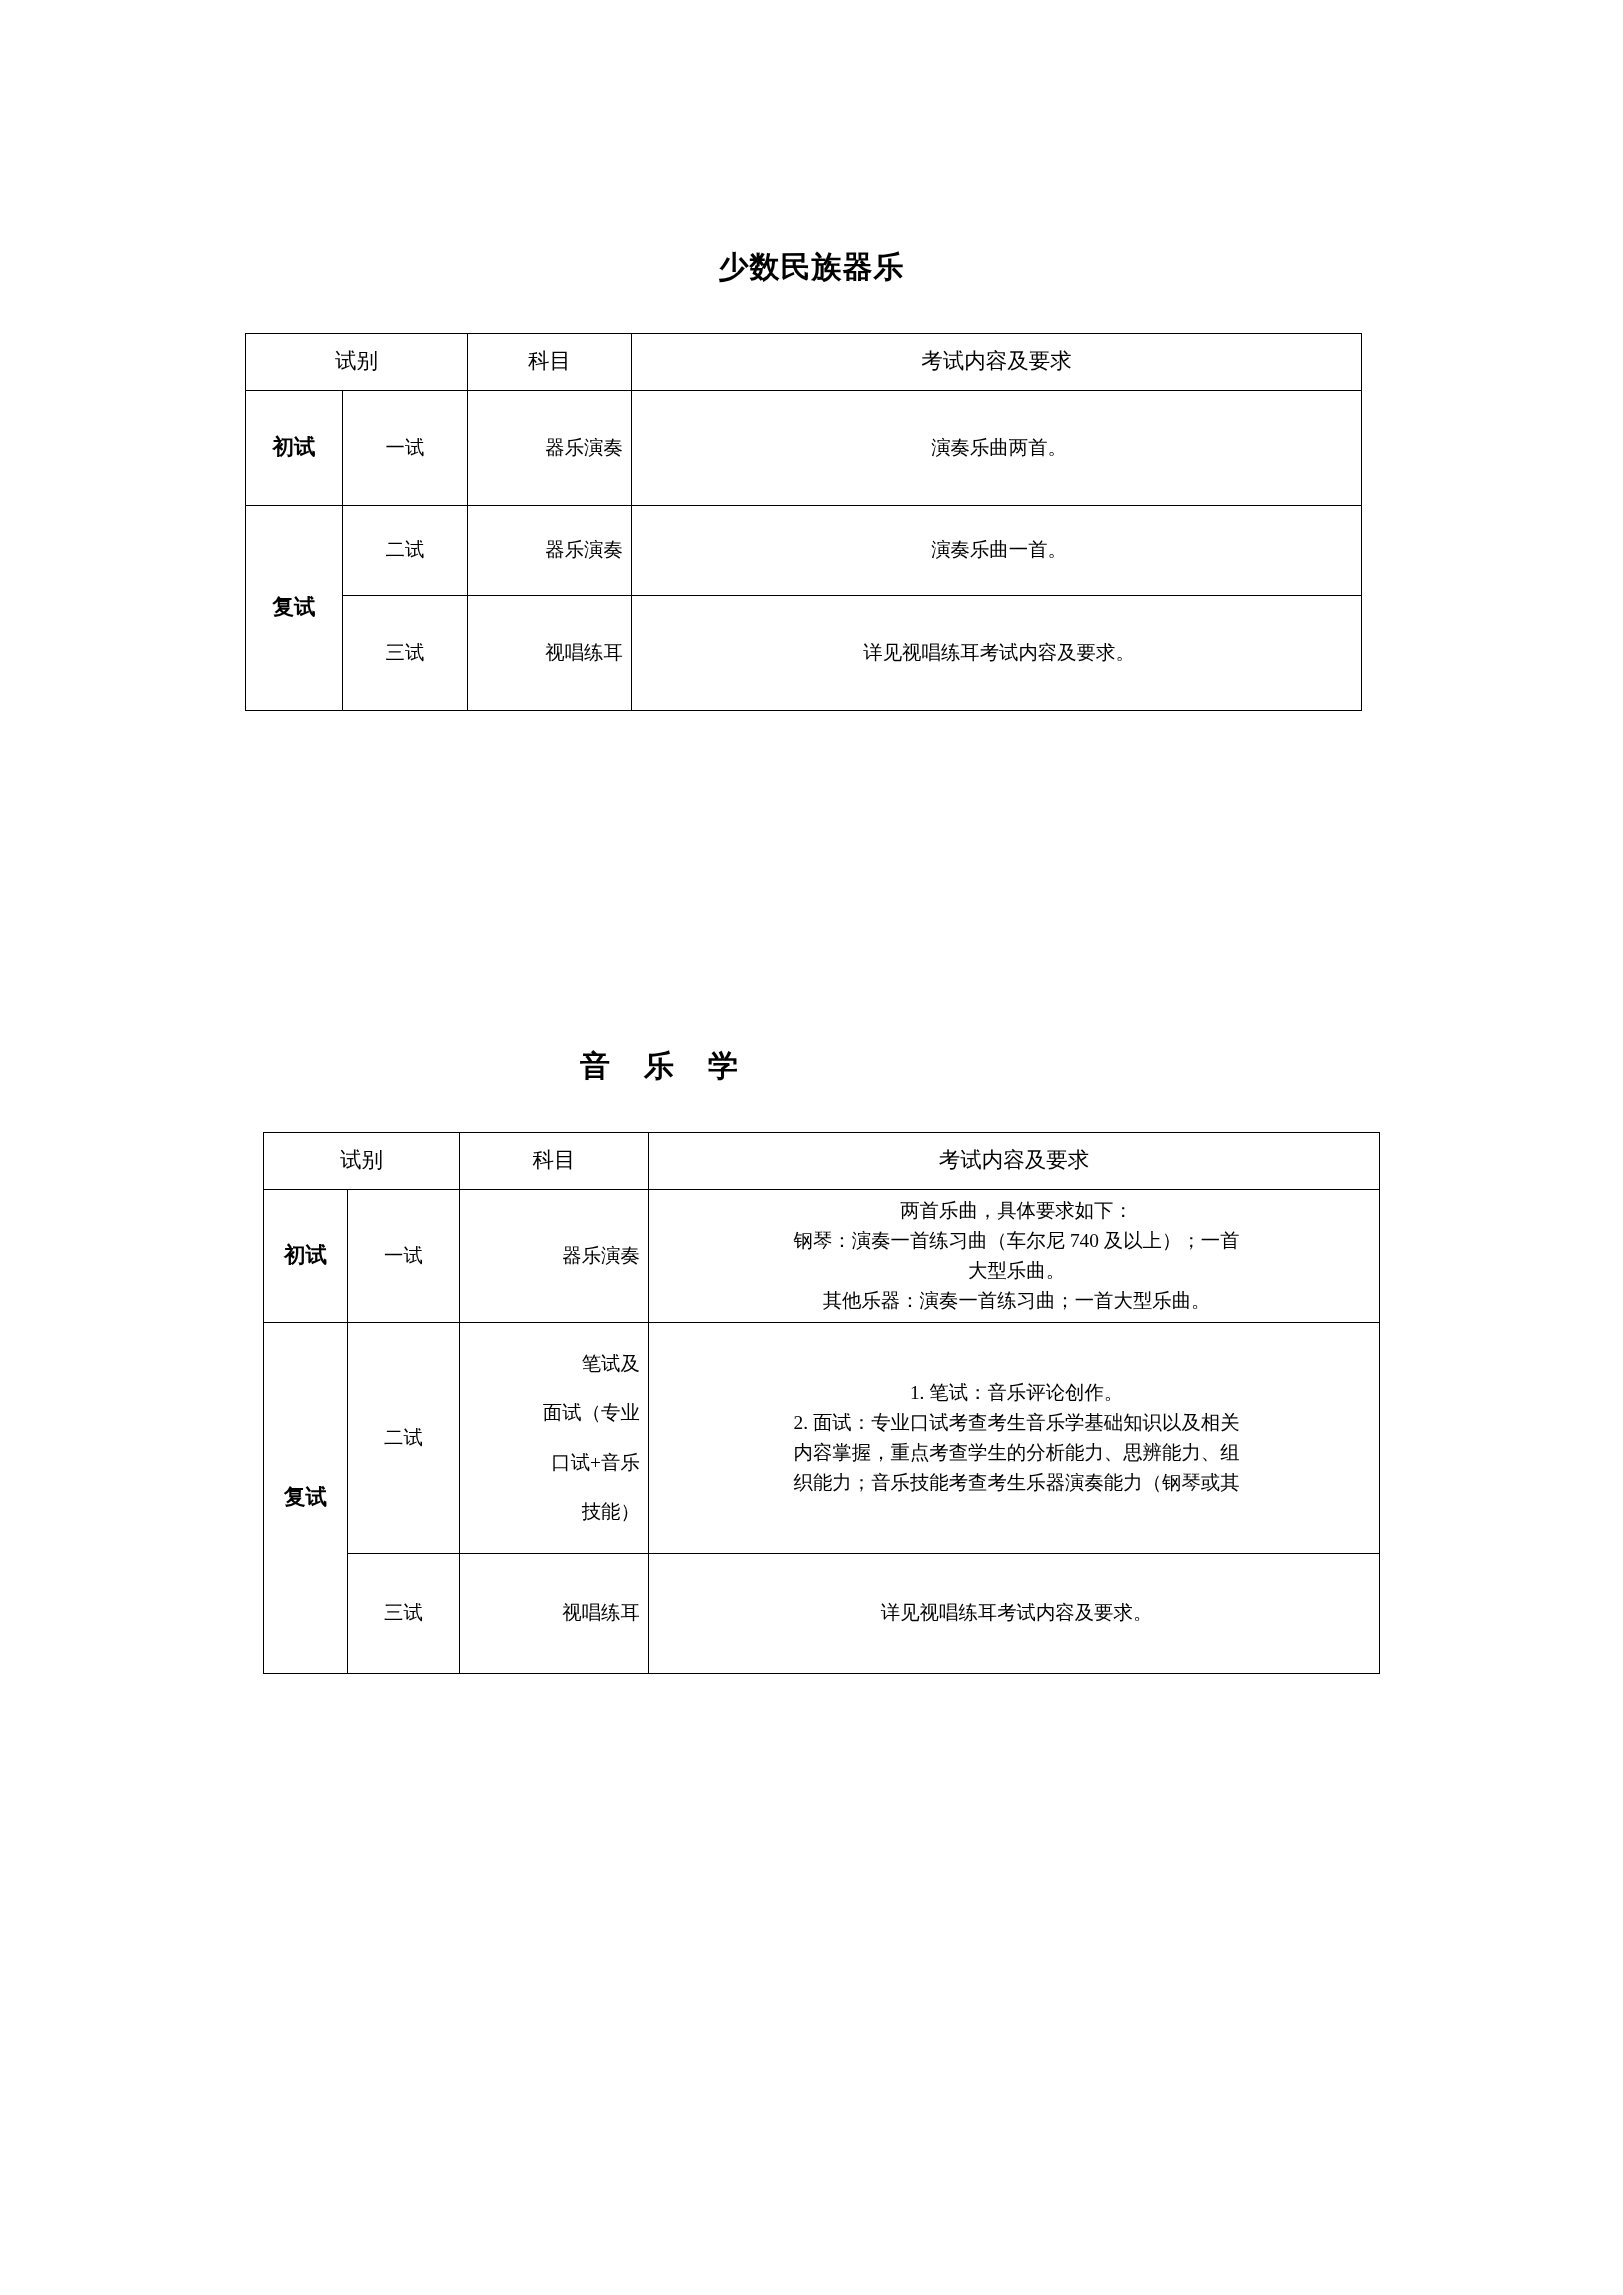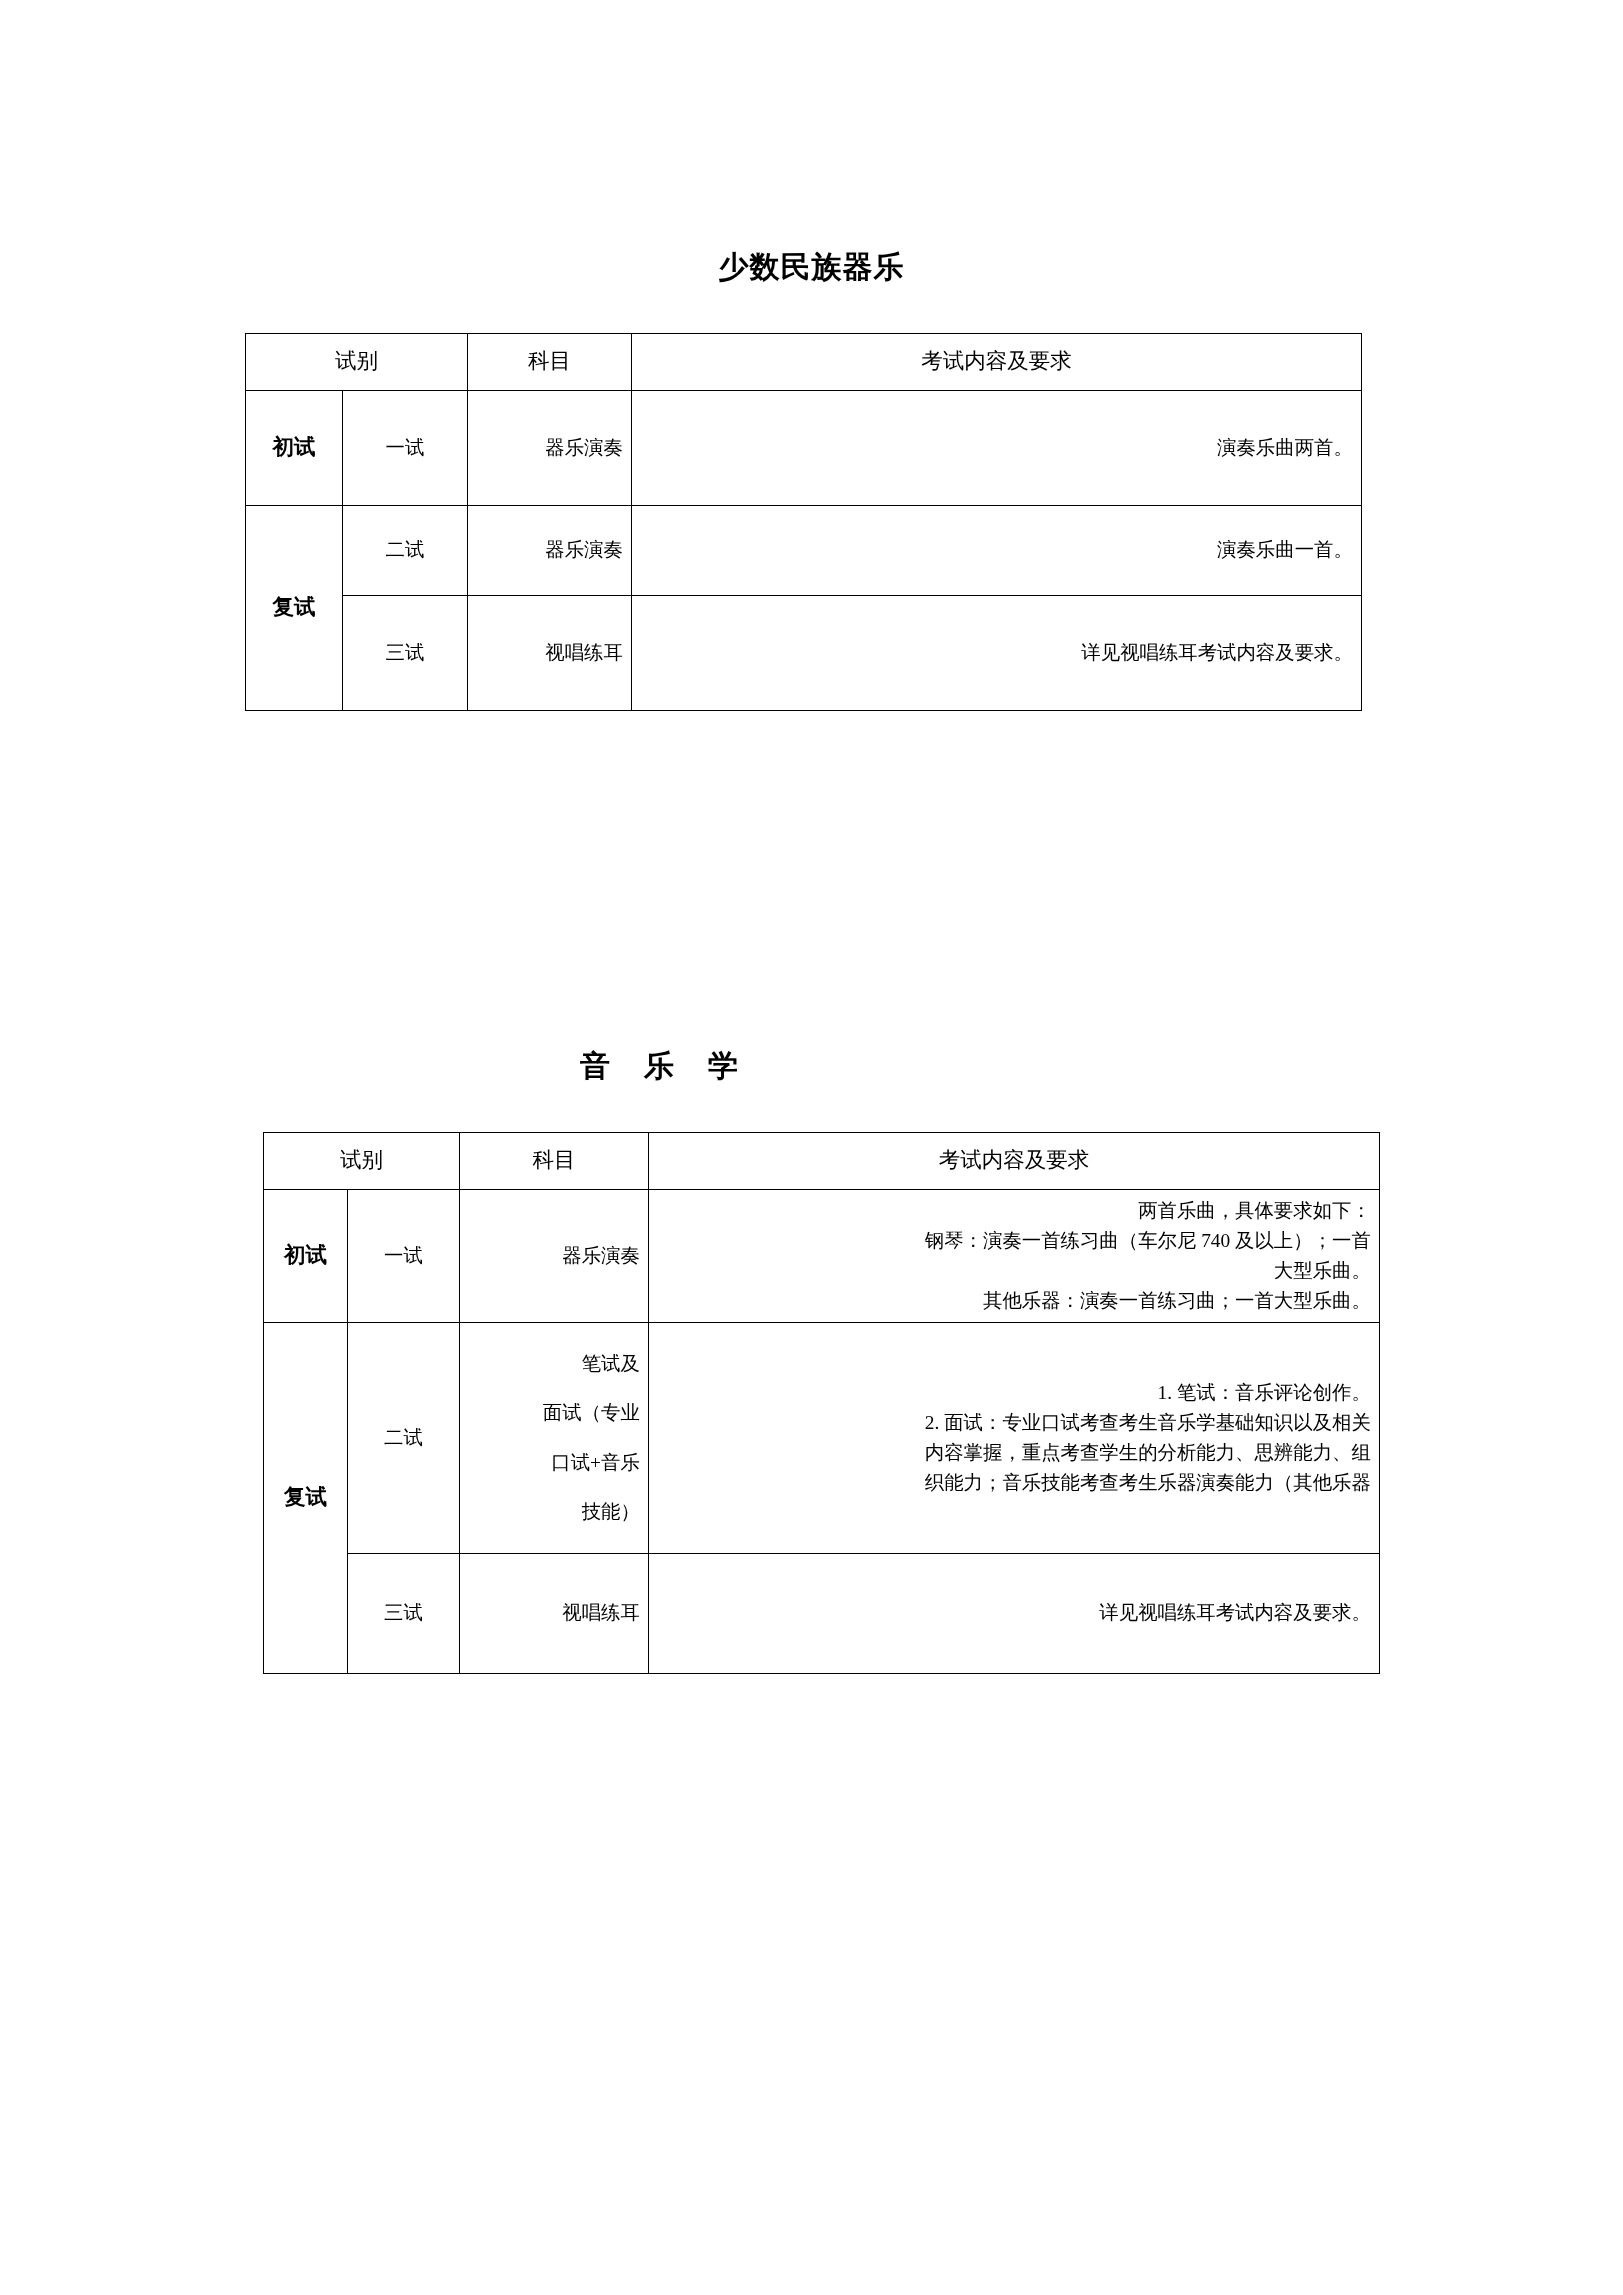--- a/index.html
+++ b/index.html
@@ -81,21 +81,21 @@
     font-size: 21.5px;
     margin-top: 20px;
   }
   .round {
     text-align: center;
   }
   .subject {
     text-align: right;
   }
   .content {
-    text-align: right;
+    text-align: center;
     padding-left: 13.3px !important;
   }
   .content p {
     margin: 0;
     padding: 0;
   }
 
   
   .t1 {
     position: absolute;
@@ -198,21 +198,21 @@
           <td class="subject c-subject">
             <p>笔试及</p>
             <p>面试（专业</p>
             <p>口试+音乐</p>
             <p>技能）</p>
           </td>
           <td class="content">
             <p>1. 笔试：音乐评论创作。</p>
             <p>2. 面试：专业口试考查考生音乐学基础知识以及相关</p>
             <p>内容掌握，重点考查学生的分析能力、思辨能力、组</p>
-            <p>织能力；音乐技能考查考生乐器演奏能力（其他乐器</p>
+            <p>织能力；音乐技能考查考生乐器演奏能力（钢琴或其</p>
           </td>
         </tr>
 
         <tr>
           <td class="round c-round" style="height:107px">三试</td>
           <td class="subject c-subject">视唱练耳</td>
           <td class="content">详见视唱练耳考试内容及要求。</td>
         </tr>
       </tbody>
     </table>

